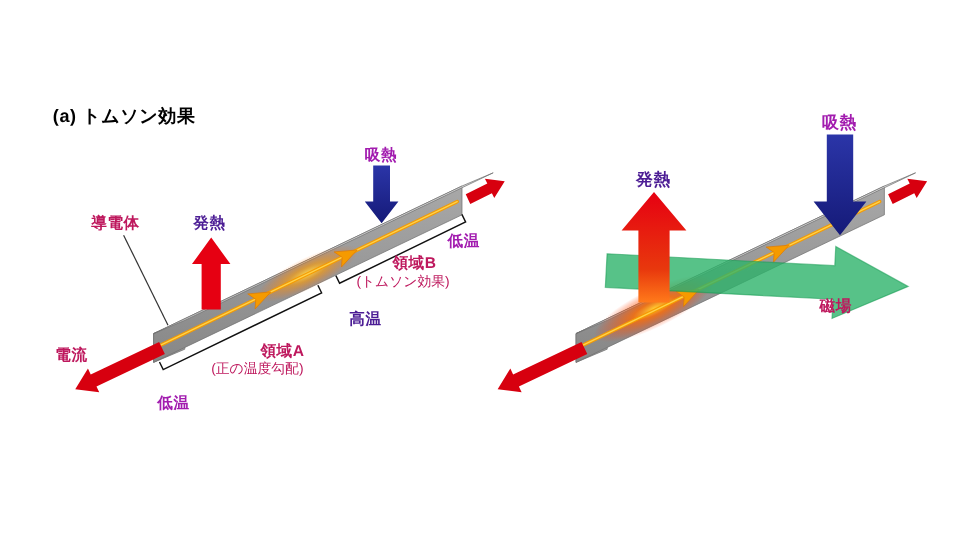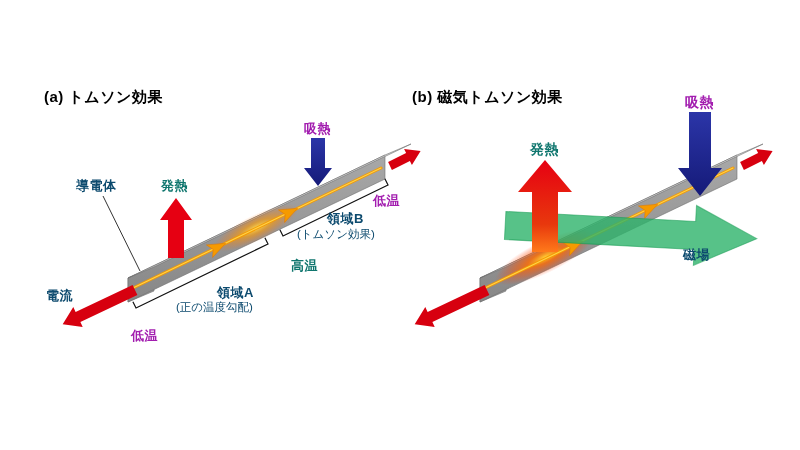--- a/index.html
+++ b/index.html
@@ -1,23 +1,23 @@
 <!DOCTYPE html>
 <html><head>
 <meta charset="utf-8">
 <style>
   html,body{margin:0;padding:0;}
   body{width:800px;height:450px;background:#ffffff;font-family:"Liberation Sans","DejaVu Sans",sans-serif;}
   .stage{position:relative;width:800px;height:450px;background:#ffffff;overflow:hidden;}
   .stage > svg{position:absolute;left:0;top:0;z-index:1;}
-  .lbl{position:absolute;white-space:nowrap;font-size:13px;font-weight:bold;color:#0c4a6e;z-index:2;letter-spacing:0.5px;}
+  .lbl{position:absolute;white-space:nowrap;font-size:13px;font-weight:bold;color:#be185d;z-index:2;letter-spacing:0.5px;}
   .lbl.title{font-size:15px;color:#000;letter-spacing:0.5px;text-align:right;}
   .lbl.small{font-size:11.5px;font-weight:normal;letter-spacing:0;}
   .lbl.big{font-size:14px;}
-  .red{color:#0f766e;text-align:center;}
+  .red{color:#4c1d95;text-align:center;}
   .blue{color:#a21caf;}
 </style>
 </head>
 <body>
 
 <div class="stage">
 
   <svg width="800" height="450" viewBox="0 0 800 450">
     <defs>
       <linearGradient id="frontGrad" x1="0" y1="0" x2="0" y2="1">
@@ -106,18 +106,17 @@
   <div class="lbl blue" style="left:304px;top:120px;">吸熱</div>
   <div class="lbl blue" style="left:373px;top:192px;">低温</div>
   <div class="lbl" style="left:327px;top:210px;">領域B</div>
   <div class="lbl small" style="left:297px;top:227px;">(トムソン効果)</div>
   <div class="lbl red" style="left:255px;top:257px;margin-left:36px;">高温</div>
   <div class="lbl" style="left:217px;top:284px;">領域A</div>
   <div class="lbl small" style="left:176px;top:300px;">(正の温度勾配)</div>
   <div class="lbl" style="left:46px;top:287px;">電流</div>
   <div class="lbl blue" style="left:131px;top:327px;">低温</div>
 
-  <div class="lbl title" style="left:412px;top:88px;">(b) 磁気トムソン効果</div>
   <div class="lbl red big" style="left:530px;top:141px;">発熱</div>
   <div class="lbl blue big" style="left:685px;top:94px;">吸熱</div>
   <div class="lbl" style="left:683px;top:246px;">磁場</div>
 
 </div>
 
 </body></html>

